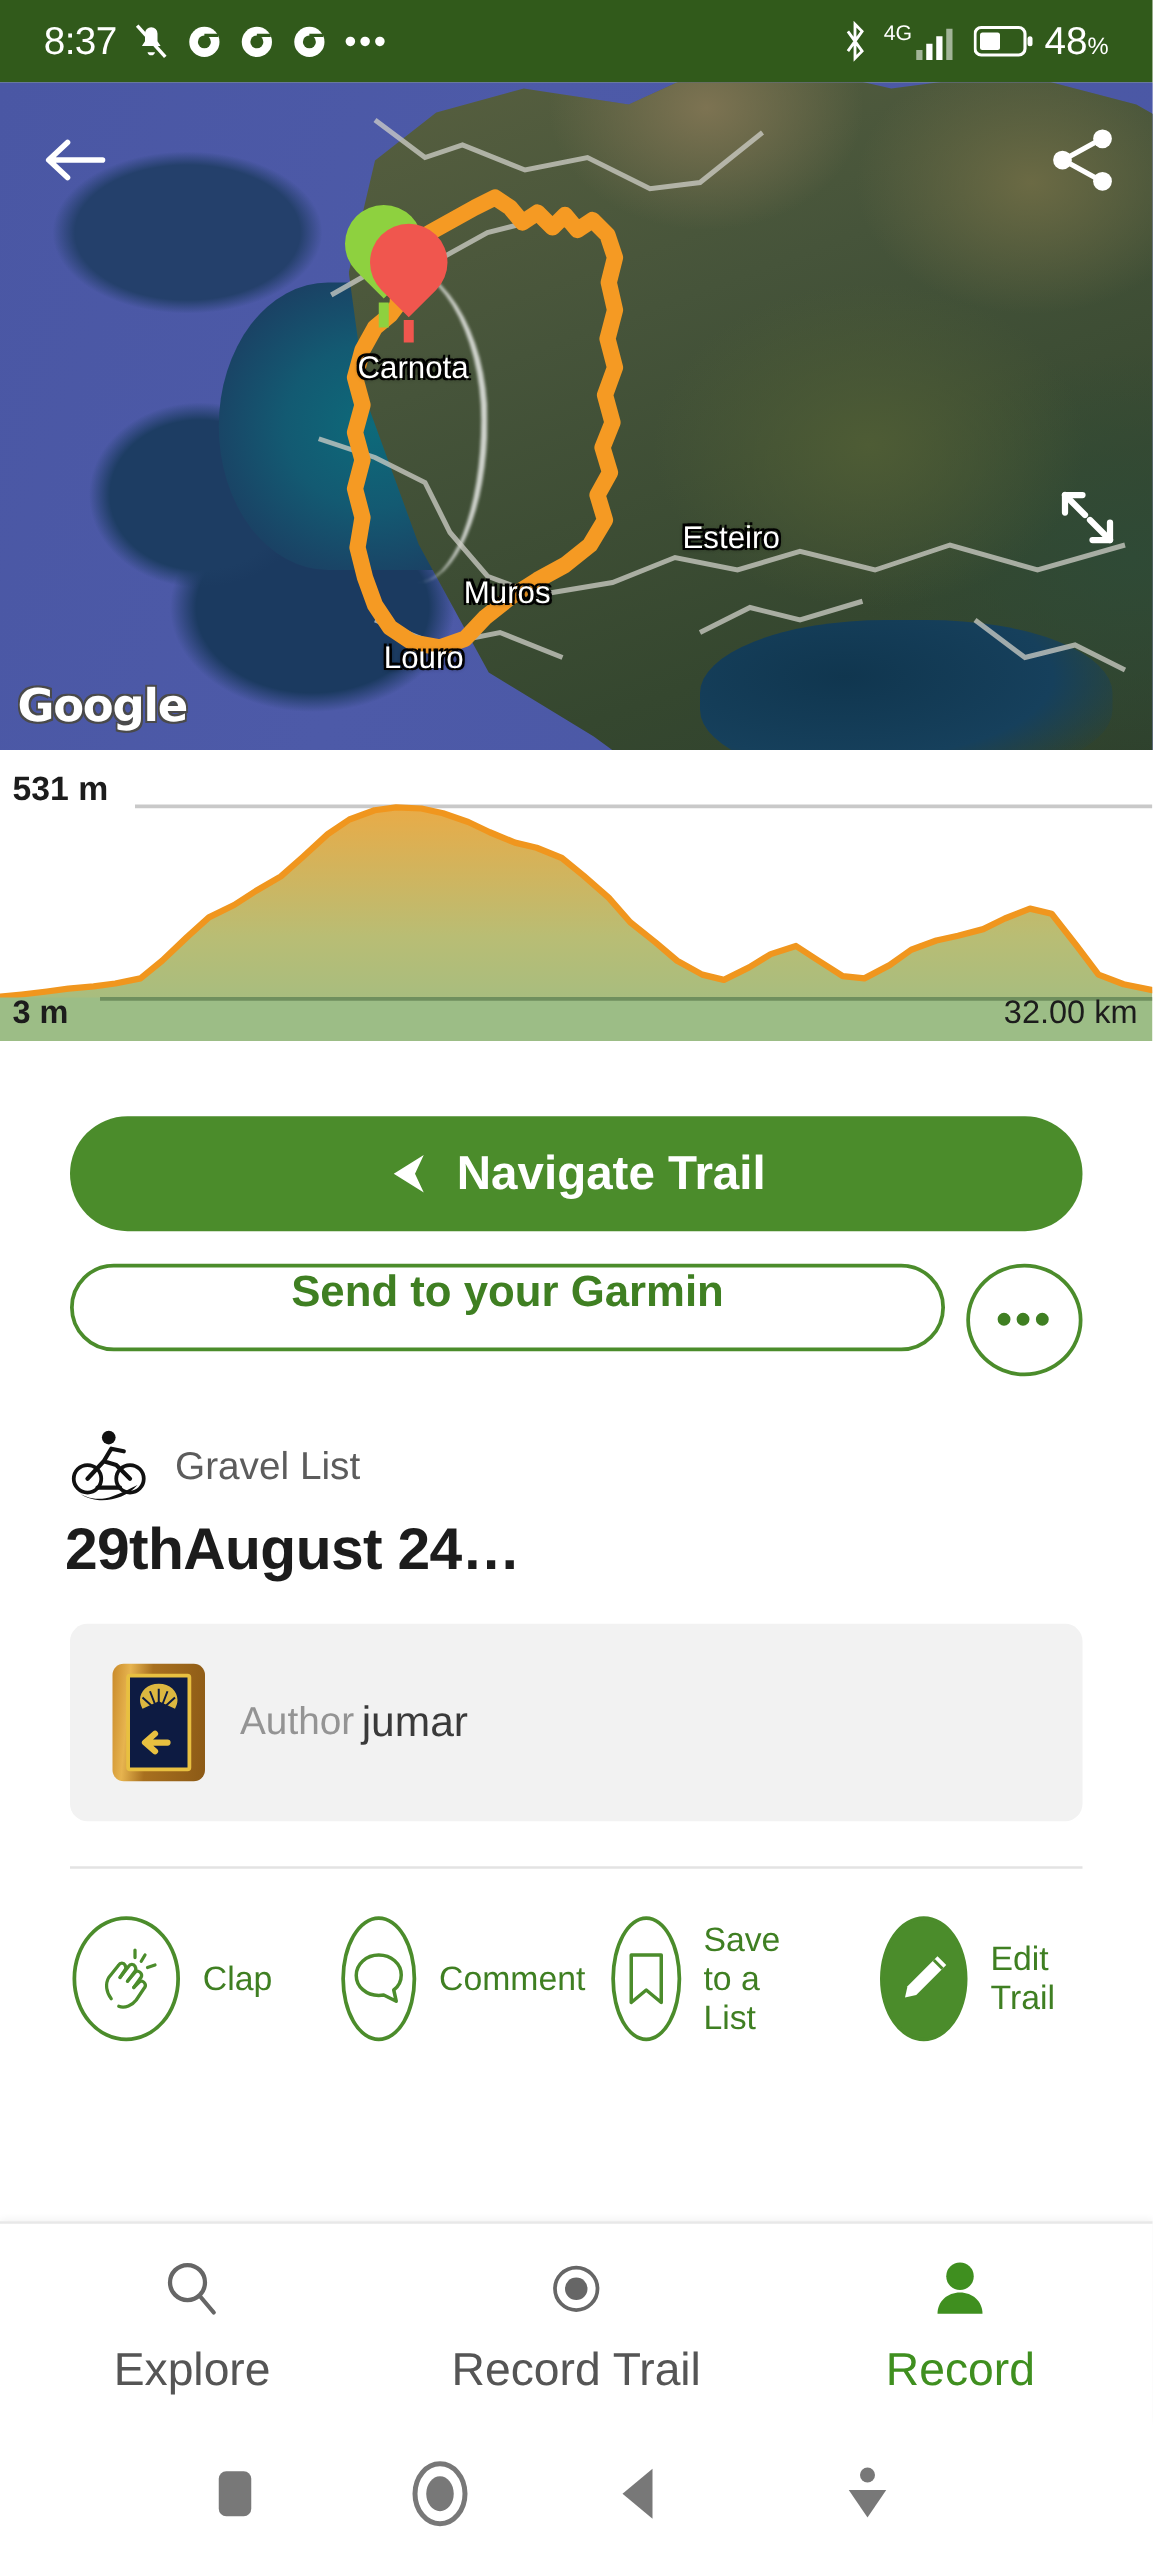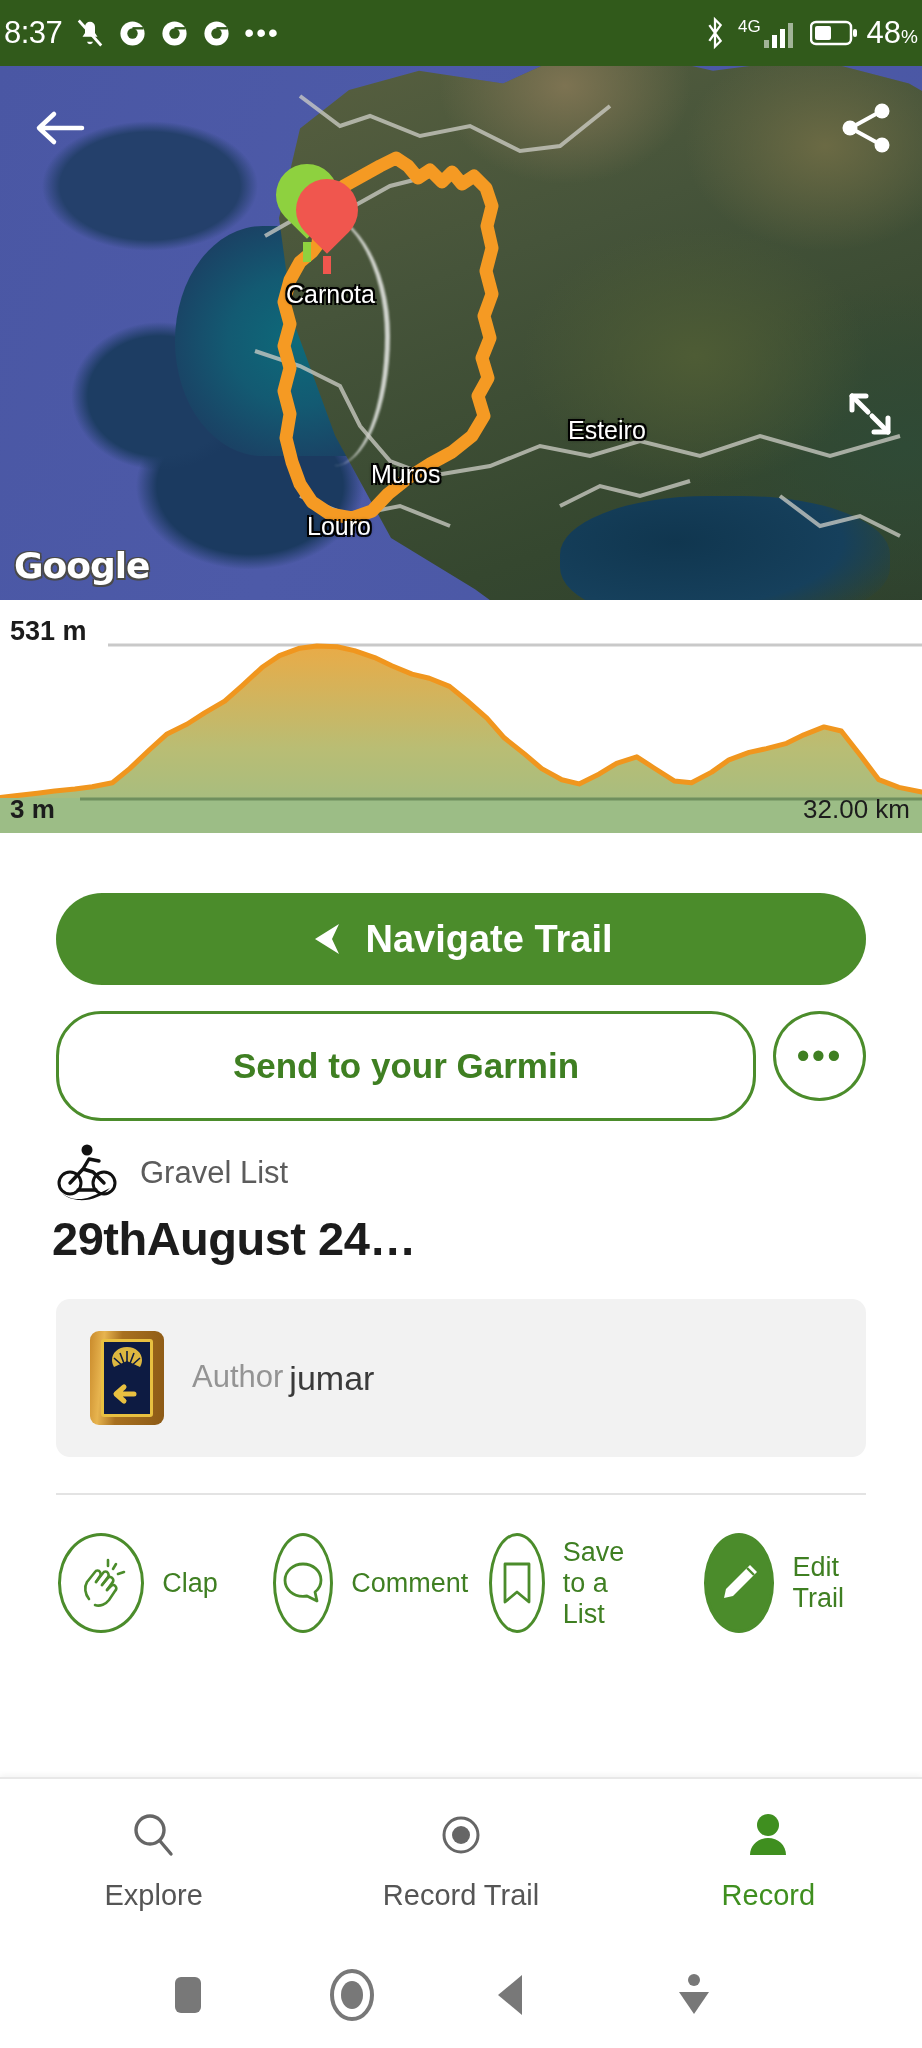--- a/index.html
+++ b/index.html
@@ -2,21 +2,21 @@
 <html><head>
 <meta charset="utf-8">
 <style>
   * { margin:0; padding:0; box-sizing:border-box; }
   html,body { width:922px; height:2048px; background:#fff;
     font-family:"Liberation Sans", sans-serif; overflow:hidden; }
 
   
   .statusbar{ position:absolute; top:0; left:0; width:922px; height:66px;
     background:#315a1b; display:flex; align-items:center;
-    padding:0 4px; color:#fff; }
+    padding:0 35px; color:#fff; }
   .sb-left{ display:flex; align-items:center; gap:13px; }
   .sb-time{ font-size:31px; font-weight:500; letter-spacing:-.5px; }
   .sb-right{ margin-left:auto; display:flex; align-items:center; gap:9px; }
   .sb-pct{ font-size:31px; font-weight:500;text-align:center; }
   .sb-pct small{ font-size:19px; }
   .dots3{ letter-spacing:2px; font-size:28px; line-height:0.4; }
 
   
   .map{ position:absolute; top:66px; left:0; width:922px; height:534px;
     overflow:hidden; background:#4d5aa8; }
@@ -76,24 +76,24 @@
     font-weight:400; color:#1c1c1c; }
 
   
   .content{ position:absolute; top:833px; left:0; width:922px; height:944px;
     background:#fff; }
   .btn-nav{ position:absolute; left:56px; top:60px; width:810px; height:92px;
     background:#4b8c2b; border:none; border-radius:46px; color:#fff;
     font-size:38px; font-weight:700; display:flex; align-items:center;
     justify-content:center; gap:20px; cursor:pointer;
     font-family:"Liberation Sans",sans-serif; }
-  .btn-garmin{ position:absolute; left:56px; top:178px; width:700px; height:110px;
+  .btn-garmin{ position:absolute; left:56px; top:178px; width:700px; height:70px;
     background:#fff; border:3px solid #4b8c2b; border-radius:45px;
     color:#3f7f22; font-size:35px; font-weight:700; display:flex;
-    align-items:center; justify-content:center; cursor:pointer;
+    justify-content:center; cursor:pointer;
     font-family:"Liberation Sans",sans-serif; }
   .btn-more{ position:absolute; left:773px; top:178px; width:93px; height:90px;
     background:#fff; border:3px solid #4b8c2b; border-radius:50%;
     color:#3f7f22; font-size:38px; display:flex; align-items:center;
     justify-content:center; cursor:pointer; letter-spacing:2px; }
   .activity{ position:absolute; left:56px; top:310px; display:flex;
     align-items:center; gap:22px; }
   .activity-label{ font-size:31px; color:#5c5c5c; }
   .trail-title{ position:absolute; left:52px; top:378px; font-size:47px;
     font-weight:700; color:#1c1c1c; letter-spacing:-.5px; }
@@ -119,21 +119,21 @@
     justify-content:center; background:#fff; }
   .act-circle.filled{ background:#4b8c2b; border-color:#4b8c2b; }
   .act-label{ font-size:27px; color:#3f7f22; }
 
   
   .bottomnav{ position:absolute; top:1777px; left:0; width:922px; height:163px;
     background:#fff; border-top:2px solid #e8e8e8;
     display:flex; box-shadow:0 -2px 6px rgba(0,0,0,.05); }
   .bn{ flex:1; display:flex; flex-direction:column; align-items:center;
     justify-content:center; gap:14px; cursor:pointer; }
-  .bn-label{ font-size:29px; color:#555; }
+  .bn-label{ font-size:37px; color:#555; }
   .bn-label.active{ color:#3f8f1f; }
 
   
   .androidnav{ position:absolute; top:1940px; left:0; width:922px; height:108px;
     background:#fff; display:flex; align-items:center; }
   .an{ position:absolute; cursor:pointer; }
 </style>
 </head>
 <body>
 
@@ -210,21 +210,21 @@
          L290 302 L284 280 L290 258 L284 236 L290 214 L300 196 L312 186 Z"></path>
 
     <path d="M307 176 L307 196" stroke="#8ed13f" stroke-width="8"></path>
     <path d="M327 190 L327 208" stroke="#f0564e" stroke-width="8"></path>
   </svg>
 
   <div class="pin green"></div>
   <div class="pin red"></div>
 
   <div class="map-label" style="left:286px;top:214px;">Carnota</div>
-  <div class="map-label" style="left:568px;top:350px;">Esteiro</div>
+  <div class="map-label" style="left:546px;top:350px;">Esteiro</div>
   <div class="map-label" style="left:371px;top:394px;">Muros</div>
   <div class="map-label" style="left:307px;top:446px;">Louro</div>
 
   <svg class="back-arrow" viewBox="0 0 60 48">
     <path d="M52 24H10M24 10L9 24l15 14" stroke="#fff" stroke-width="4.5" fill="none" stroke-linecap="round" stroke-linejoin="round"></path>
   </svg>
 
   <svg class="share-ic" viewBox="0 0 56 56">
     <circle cx="44" cy="11" r="7.5" fill="#fff"></circle>
     <circle cx="12" cy="28" r="7.5" fill="#fff"></circle>

